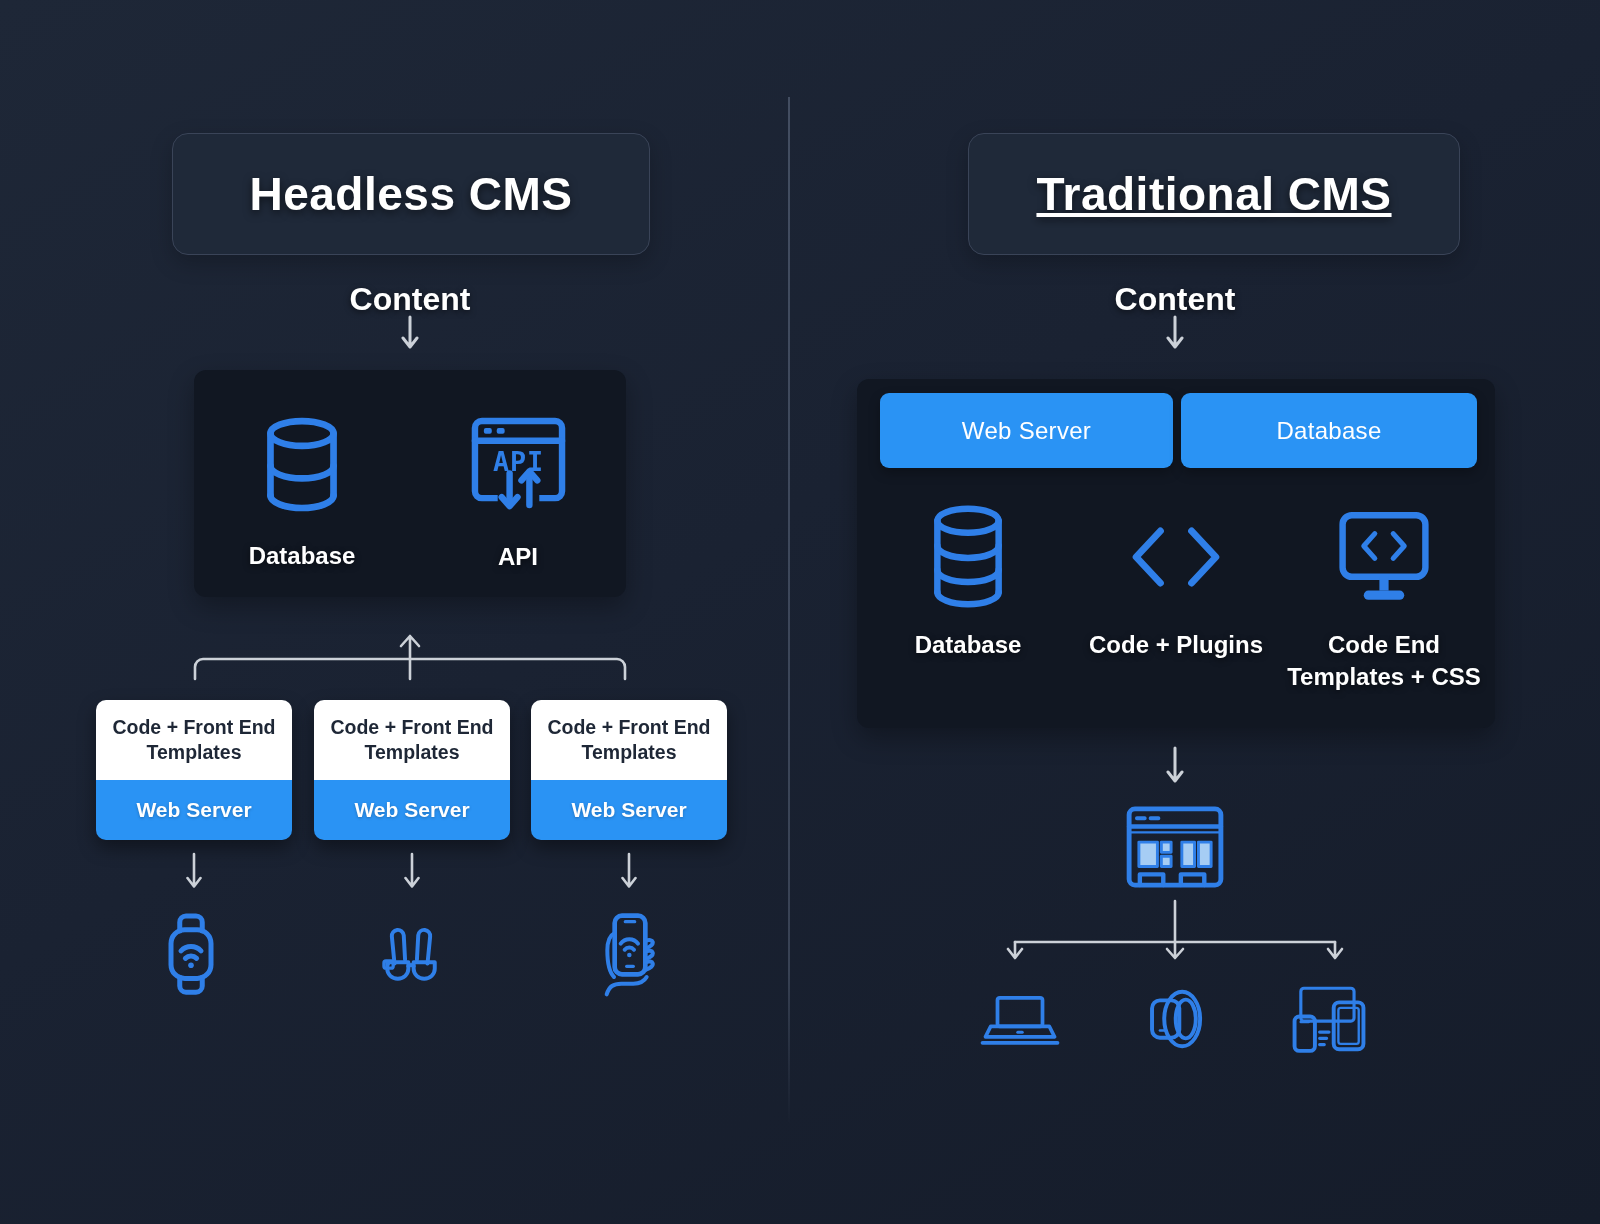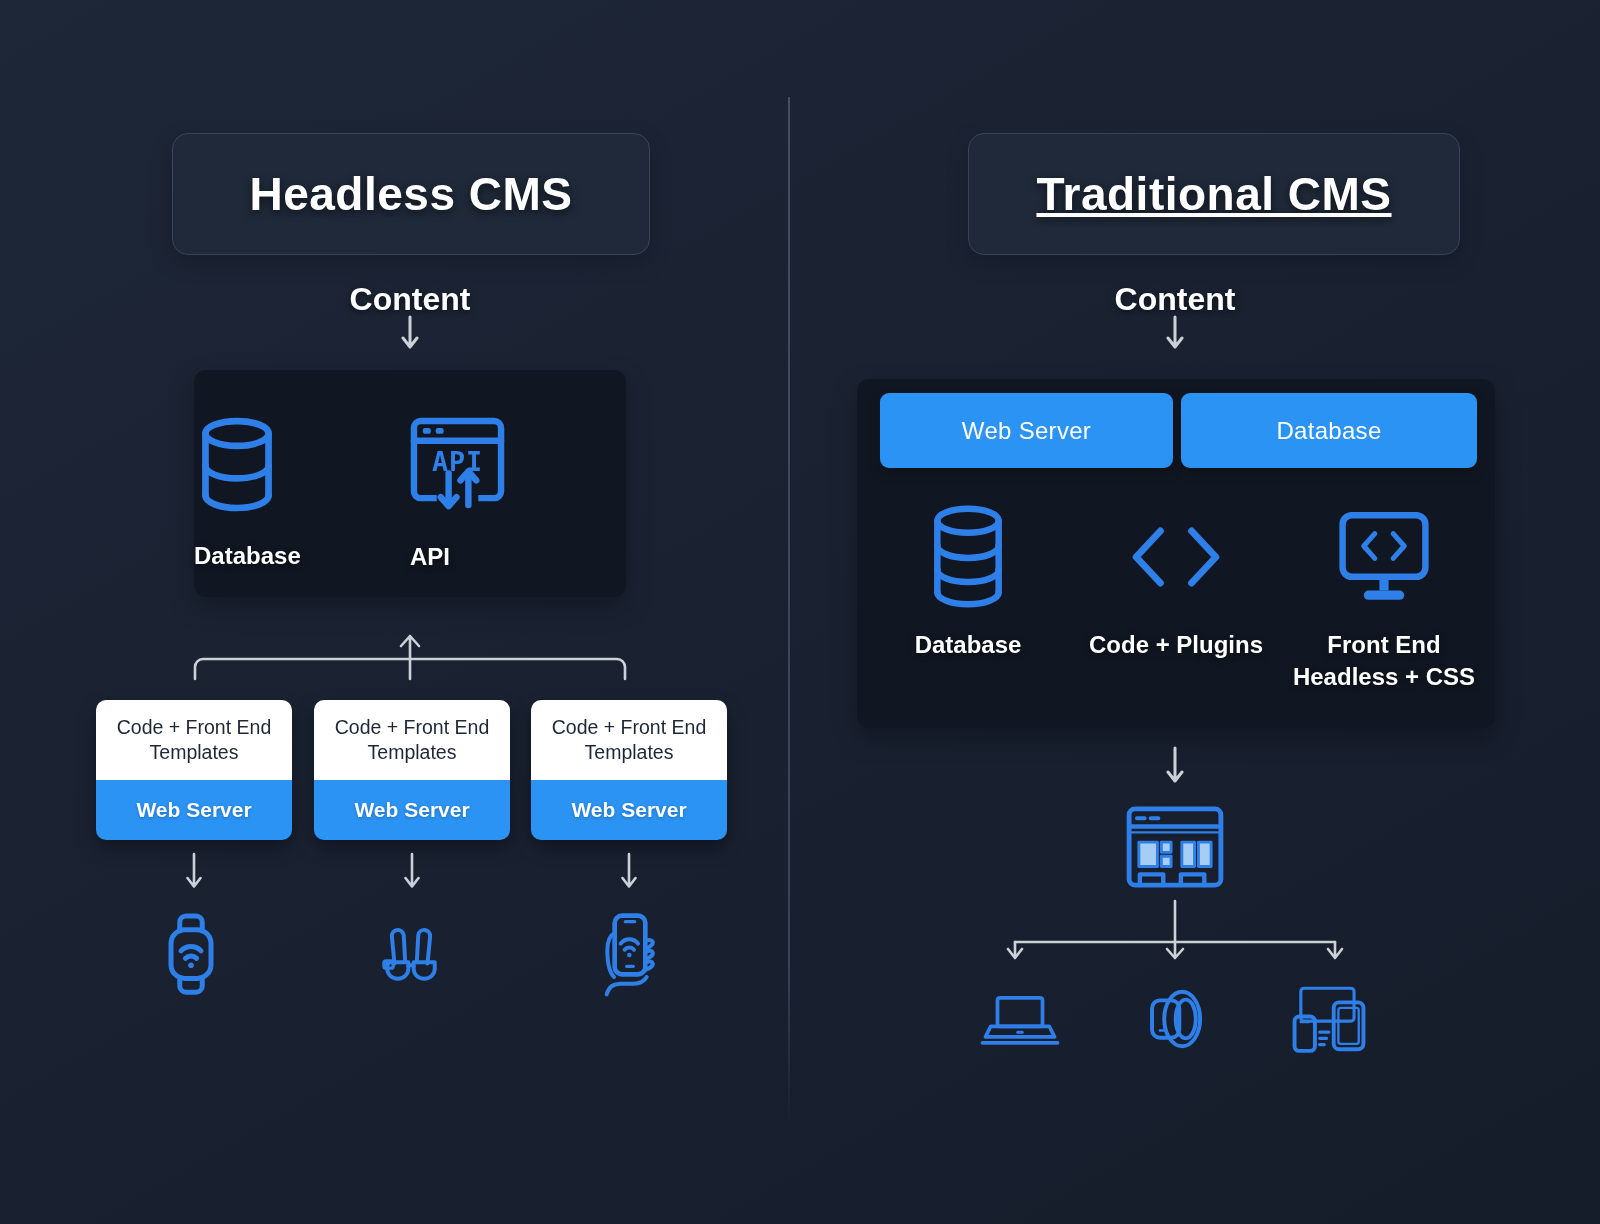--- a/index.html
+++ b/index.html
@@ -42,21 +42,21 @@
   .content-label{
     font-size:32px;font-weight:700;text-align:center;color:#fff;
     text-shadow:0 2px 6px rgba(0,0,0,.55);
   }
   .panel{
     background:var(--panel);
     border-radius:12px;
     box-shadow:0 10px 26px rgba(0,0,0,.30);
   }
   .backend-box{display:flex;align-items:flex-start;justify-content:center;}
-  .backend-col{width:50%;display:flex;flex-direction:column;align-items:flex-start;padding-top:46px;}
+  .backend-col{width:50%;display:flex;flex-direction:column;align-items:center;padding-top:46px;}
   .backend-col .lbl{margin-top:26px;}
   .comp-label,.lbl{
     font-size:24px;font-weight:700;color:#fff;text-align:center;line-height:1.35;
     text-shadow:0 2px 6px rgba(0,0,0,.55);
   }
   .btn{
     position:absolute;height:75px;border-radius:9px;background:var(--accent-blue);
     display:flex;align-items:center;justify-content:center;
     font-size:24px;font-weight:500;color:#fff;letter-spacing:.3px;
     box-shadow:0 5px 12px rgba(0,0,0,.28);
@@ -65,21 +65,21 @@
   .comp-col .icon-slot{height:104px;display:flex;align-items:center;justify-content:center;}
   .comp-col .comp-label{margin-top:20px;}
   .card{
     position:absolute;width:196px;height:140px;border-radius:10px;overflow:hidden;
     box-shadow:0 8px 18px rgba(0,0,0,.40);
     display:flex;flex-direction:column;
   }
   .card-top{
     height:80px;background:var(--card-bg);color:var(--card-text);
     display:flex;align-items:center;justify-content:center;text-align:center;
-    font-size:19.5px;font-weight:400;line-height:1.3;padding:0 0;box-sizing:border-box;
+    font-size:19.5px;font-weight:700;line-height:1.3;padding:0 0;box-sizing:border-box;
   }
   .card-bottom{
     flex:1;background:var(--accent-blue);color:#fff;
     display:flex;align-items:center;justify-content:center;
     font-size:21px;font-weight:700;text-shadow:0 1px 3px rgba(0,0,0,.25);
   }
   svg.ic{fill:none;stroke:var(--icon-blue);stroke-linecap:round;stroke-linejoin:round;}
   svg.ic .fillb{fill:var(--icon-blue);stroke:none;}
   svg.ic .filllight{fill:var(--icon-blue-light);stroke:var(--icon-blue);}
   svg.ic .gapcover{fill:var(--panel);stroke:none;}
@@ -234,21 +234,21 @@
     <div class="comp-col" style="left:417px;top:126px;width:220px;">
       <div class="icon-slot">
         <svg class="ic" width="92" height="95" viewBox="0 0 100 102" stroke-width="7">
           <rect x="5" y="5" width="90" height="67" rx="10"></rect>
           <path d="M40 25 L28 38.5 L40 52" stroke-width="5.5"></path>
           <path d="M60 25 L72 38.5 L60 52" stroke-width="5.5"></path>
           <rect class="fillb" x="45" y="72" width="10" height="15"></rect>
           <rect class="fillb" x="28" y="87" width="44" height="10" rx="5"></rect>
         </svg>
       </div>
-      <div class="comp-label">Front End Headless + CSS</div>
+      <div class="comp-label">Code End Templates + CSS</div>
     </div>
   </div>
 
   <svg class="abs ar" style="left:1166px;top:746px;" width="18" height="42" viewBox="0 0 18 42">
     <path d="M9 2 V32 M2 26 L9 35 L16 26" stroke-width="3"></path>
   </svg>
 
   <svg class="abs ic" style="left:1126px;top:806px;" width="98" height="82" viewBox="0 0 100 84" stroke-width="5">
     <rect x="3" y="3" width="94" height="78" rx="6"></rect>
     <path d="M11 12.5 h8 M25 12.5 h8" stroke-width="4"></path>

